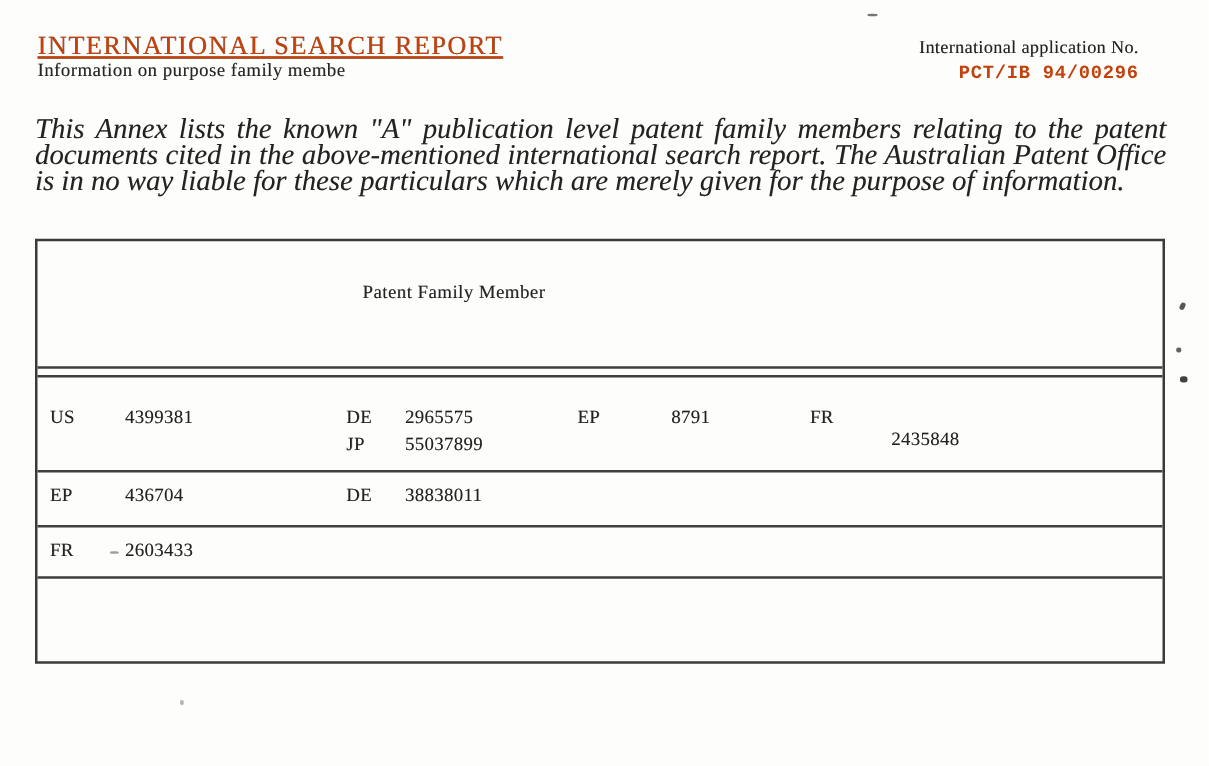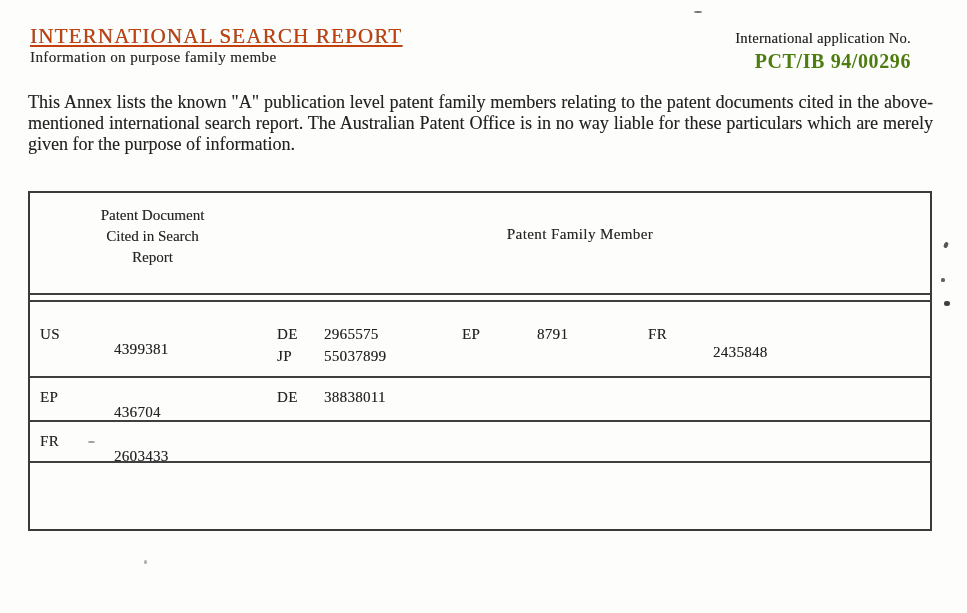--- a/index.html
+++ b/index.html
@@ -23,28 +23,29 @@
     white-space:nowrap;
     text-decoration:underline;
   }
   .doc-subtitle {
     font-size:15px; letter-spacing:0.4px; margin-top:0px; color:#262626;
     text-shadow:0.3px 0 0 rgba(30,30,30,0.4);
   }
   .hdr-right { position:absolute; right:56px; top:30px; text-align:right; }
   .app-label { font-size:14.5px; letter-spacing:0.3px; color:#222;
     text-shadow:0.3px 0 0 rgba(30,30,30,0.4); }
-  .app-number { font-size:20px; font-weight:bold; letter-spacing:0.6px;
-    margin-top:3px; color:#4d7c0f; }
+  .app-number { font-size:15px; font-weight:bold; letter-spacing:0.6px;
+    margin-top:3px; color:#c2410c;font-family:Liberation Mono, monospace; }
   
   .intro {
     position:absolute; left:28px; top:92px; width:905px;
-    font-size:18px; line-height:21px; text-align:justify;
+    font-size:23px; line-height:21px; text-align:justify;
     color:#222; text-shadow:0.3px 0 0 rgba(30,30,30,0.35);
     margin:0;
+    font-style:italic;
   }
   
   .ptable {
     position:absolute; left:28px; top:191px; width:900px;
     border:2px solid #3a3a3a;
     background:transparent;
   }
   .trow { position:relative; border-bottom:2px solid #3f3f3f; }
   .trow:last-child { border-bottom:none; }
   .thead { height:100px; }
@@ -54,30 +55,30 @@
   .r3 { height:39px; }
   .rempty { height:66px; }
   .rend { height:44px; }
   .th-left {
     position:absolute; left:10px; top:12px; width:225px;
     text-align:center; font-size:15px; line-height:21px; color:#242424;
     text-shadow:0.3px 0 0 rgba(30,30,30,0.4);
   }
   .th-right {
     position:absolute; left:260px; right:60px; top:33px;
-    text-align:center; font-size:15px; color:#242424;
+    text-align:left; font-size:15px; color:#242424;
     letter-spacing:0.4px; text-shadow:0.3px 0 0 rgba(30,30,30,0.4);
   }
   .cell {
     position:absolute; font-size:15px; white-space:nowrap; color:#222;
     letter-spacing:0.3px; text-shadow:0.3px 0 0 rgba(30,30,30,0.4);
   }
   
   .c-code  { left:10px; }
-  .c-num   { left:84px;margin-top:15px; }
+  .c-num   { left:70px; }
   .f1-code { left:247px; }
   .f1-num  { left:294px; }
   .f2-code { left:432px; }
   .f2-num  { left:507px; }
   .f3-code { left:618px; }
   .f3-num  { left:683px;margin-top:18px; }
   .line1 { top:24px; }
   .line2 { top:46px; }
   .single { top:11px; }
   .end-label {
@@ -105,25 +106,20 @@
   <div class="hdr-right">
     <div class="app-label">International application No.</div>
     <div class="app-number">PCT/IB 94/00296</div>
   </div>
 
   <p class="intro">This Annex lists the known "A" publication level patent family members relating to the patent documents cited in the above-mentioned international search report.  The Australian Patent Office is in no way liable for these particulars which are merely given for the purpose of information.</p>
 
   <div class="ptable">
 
     <div class="trow thead">
-      <div class="th-left">
-        <div>Patent Document</div>
-        <div>Cited in Search</div>
-        <div>Report</div>
-      </div>
       <div class="th-right">Patent Family Member</div>
     </div>
 
     <div class="trow gap-strip"></div>
 
     <div class="trow r1">
       <span class="cell c-code line1">US</span>
       <span class="cell c-num  line1">4399381</span>
       <span class="cell f1-code line1">DE</span>
       <span class="cell f1-num  line1">2965575</span>

